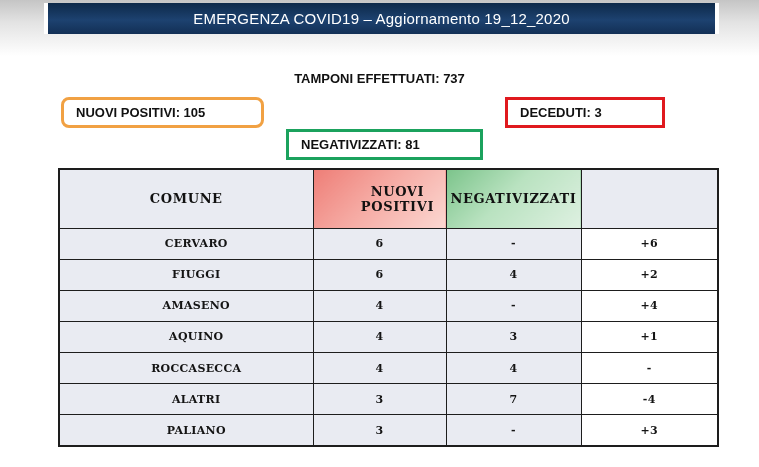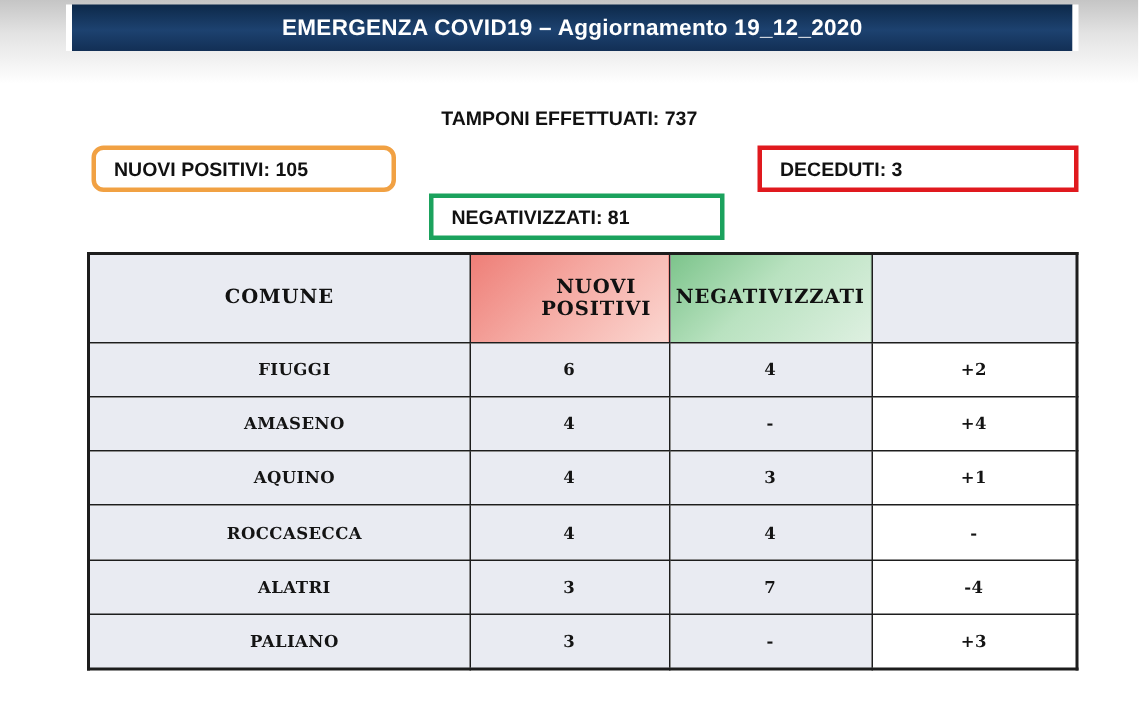--- a/index.html
+++ b/index.html
@@ -25,21 +25,21 @@
     background: linear-gradient(180deg, #0d2949 0%, #1d4270 55%, #122f55 100%);
     border-left: 4px solid #ffffff;
     border-right: 4px solid #ffffff;
     display: flex;
     align-items: center;
     justify-content: center;
   }
   .banner-title {
     color: #ffffff;
     font-size: 15px;
-    font-weight: bold;
+    font-weight: normal;
     letter-spacing: 0.2px;
     white-space: nowrap;
     text-align: right;
   }
   .tamponi {
     position: absolute;
     left: 0; top: 71px;
     width: 759px;
     text-align: center;
     font-size: 13px;
@@ -55,21 +55,21 @@
     display: flex;
     align-items: center;
     padding-left: 12px;
     font-size: 13px;
     font-weight: bold;
     color: #111111;
     white-space: nowrap;
   }
   .stat-box.b0 { left: 61px;  width: 203px; border-radius: 8px; }
   .stat-box.b1 { left: 286px; width: 197px; margin-top: 32px; }
-  .stat-box.b2 { left: 505px; width: 214px; }
+  .stat-box.b2 { left: 505px; width: 160px; }
 
   table.covid {
     position: absolute;
     left: 58px; top: 168px;
     width: 659px; height: 279px;
     border-collapse: collapse;
     table-layout: fixed;
     font-family: "DejaVu Serif", serif;
   }
   table.covid th, table.covid td {
@@ -144,20 +144,26 @@
     <thead>
       <tr>
         <th>COMUNE</th>
         <th class="hdr-positivi">NUOVI POSITIVI</th>
         <th class="hdr-negativizzati">NEGATIVIZZATI</th>
         <th></th>
       </tr>
     </thead>
     <tbody>
       <tr>
+        <td class="cell-comune">CERVARO</td>
+        <td>6</td>
+        <td>-</td>
+        <td class="cell-delta">+6</td>
+      </tr>
+      <tr>
         <td class="cell-comune">FIUGGI</td>
         <td>6</td>
         <td>4</td>
         <td class="cell-delta">+2</td>
       </tr>
       <tr>
         <td class="cell-comune">AMASENO</td>
         <td>4</td>
         <td>-</td>
         <td class="cell-delta">+4</td>

